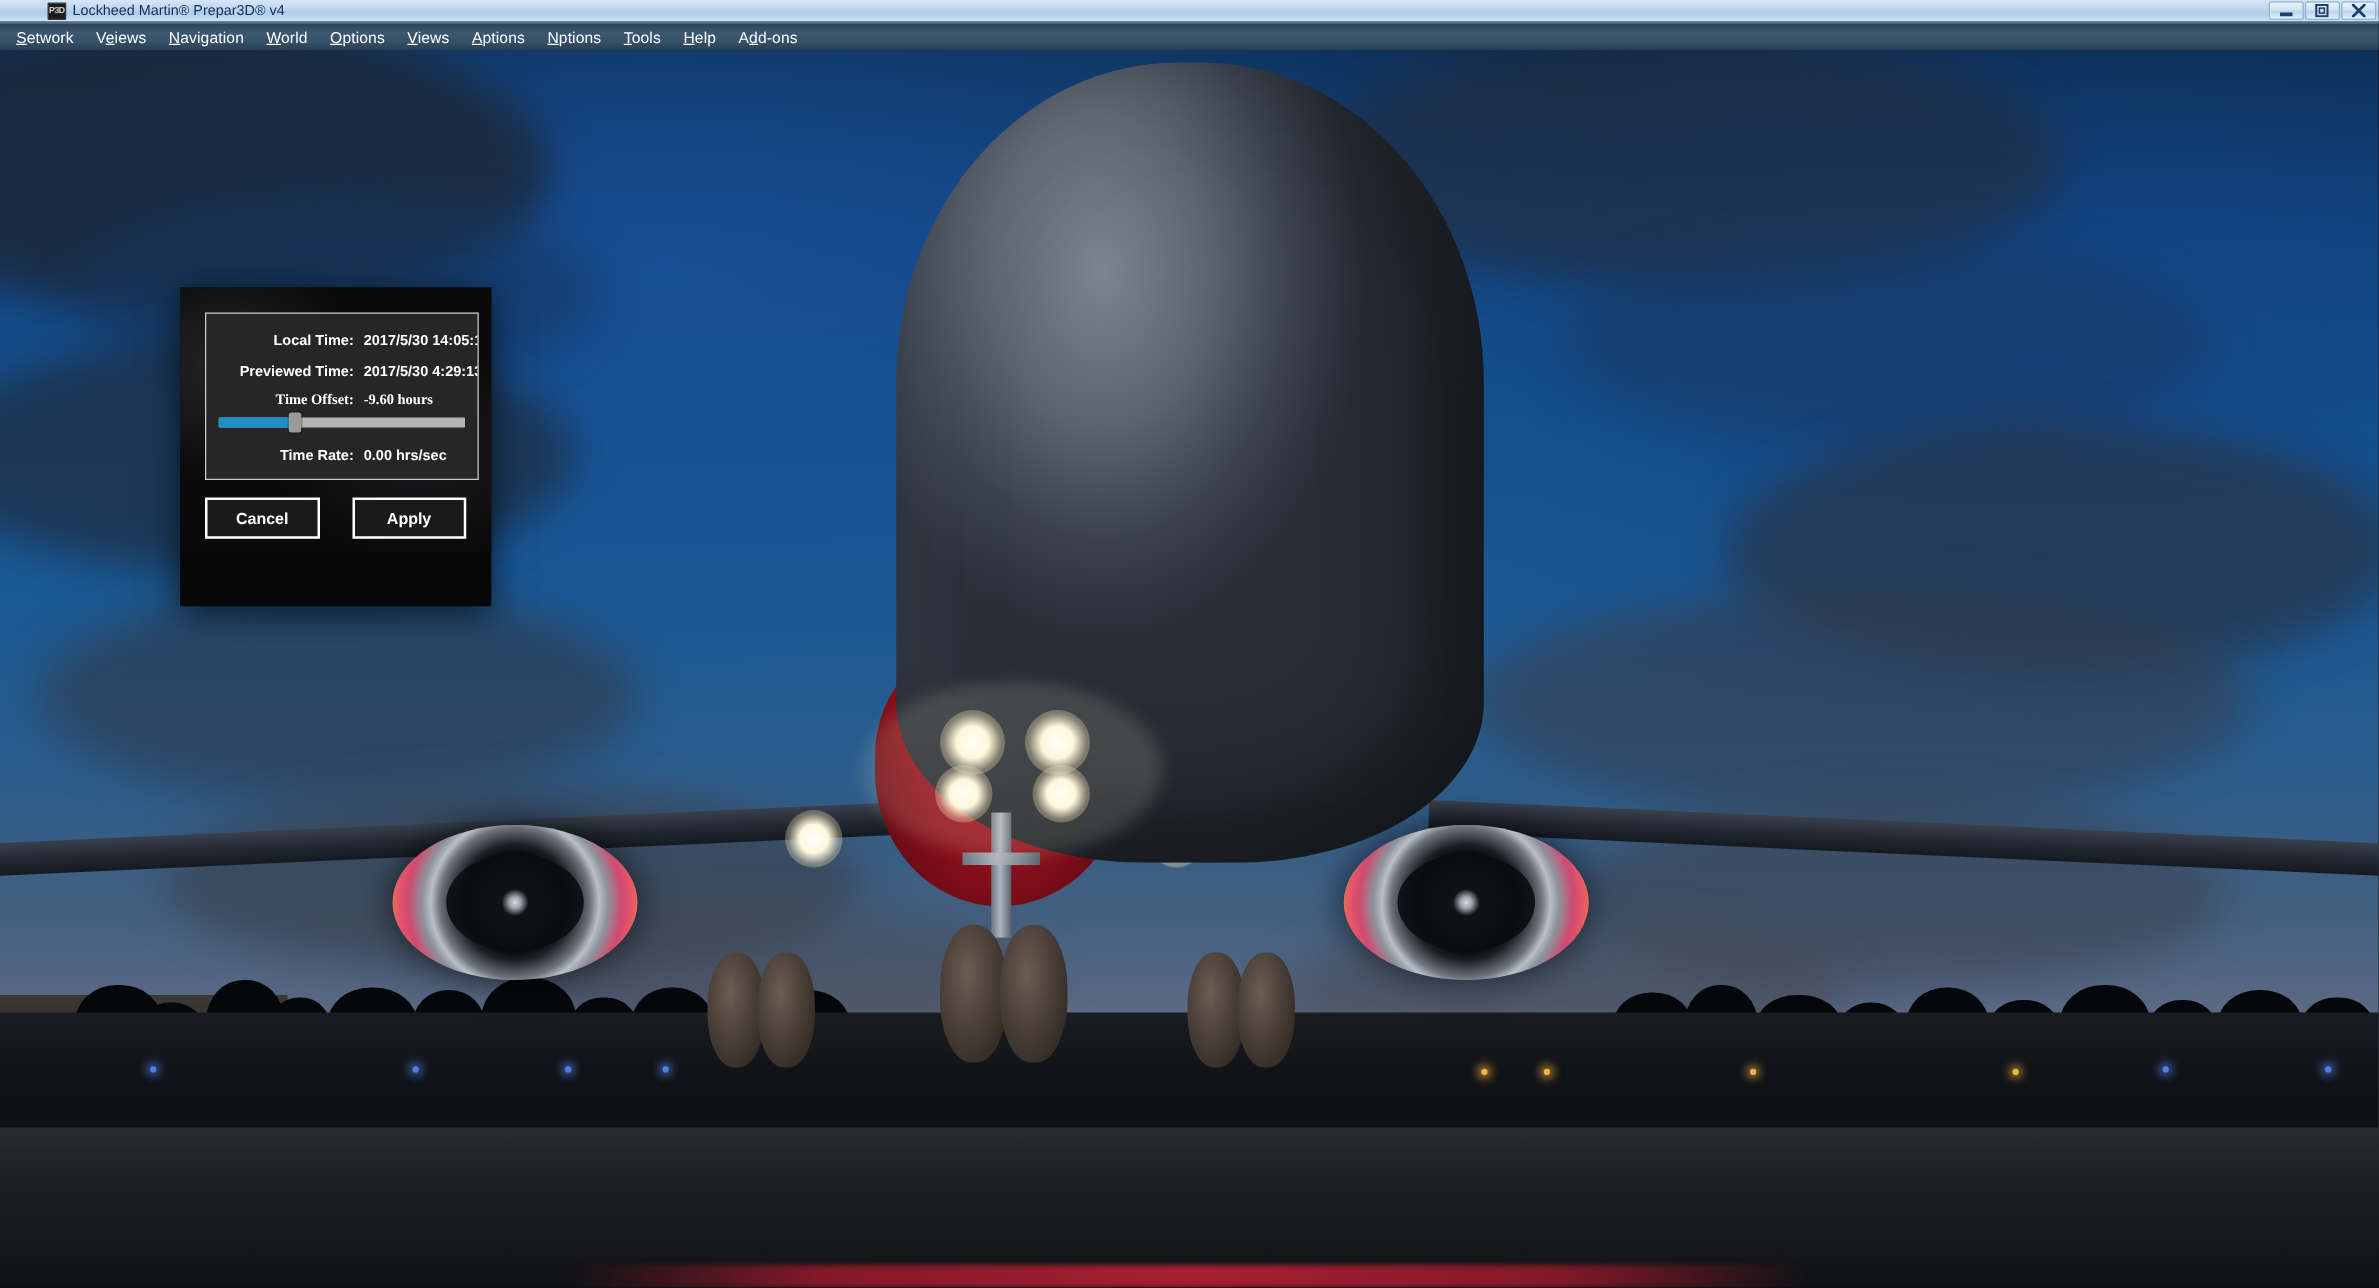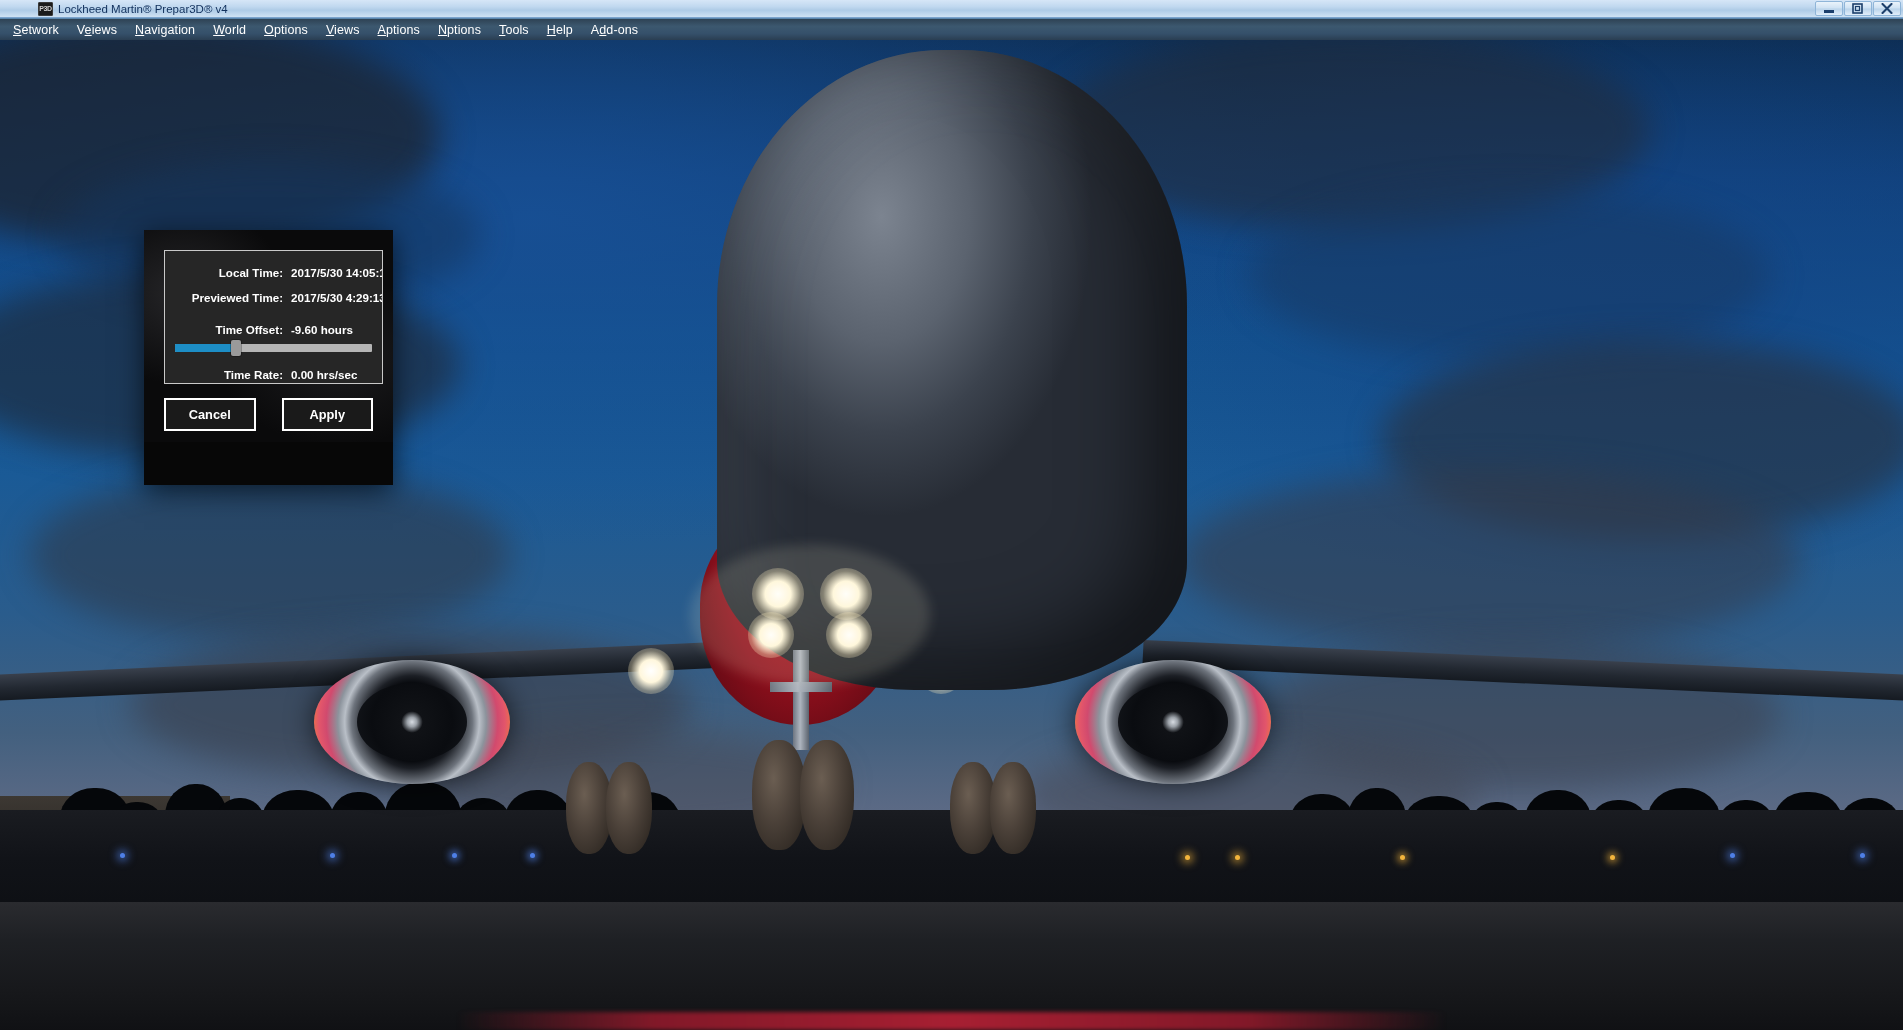--- a/index.html
+++ b/index.html
@@ -151,21 +151,21 @@
     display:flex; align-items:baseline; white-space:nowrap; overflow:hidden;
     padding-left:6px;
   }
   .row-lbl{
     color:#ffffff; font-size:11.6px; font-weight:bold; text-align:right;
     width:112px; flex:0 0 112px;
   }
   .row-val{ color:#ffffff; font-size:11.6px; font-weight:bold; margin-left:8px; }
   .r1{ margin-top:7px; }
   .r2{ margin-top:12px; }
-  .r3{ margin-top:19px; }
+  .r3{ margin-top:9px;font-family:Liberation Serif, serif; }
   .r4{ margin-top:16px; }
 
   .slider{
     position:relative; height:8px; margin:8px 10px 0 10px;
     background:#b5b5b5; border-radius:1px;
   }
   .slider .fill{ position:absolute; left:0; top:0; height:8px; background:#1d8ec6; border-radius:1px; }
   .slider .knob{
     position:absolute; top:-4px; width:10px; height:16px; background:#9a9a9a;
     border-radius:2px; box-shadow:0 0 0 1px rgba(0,0,0,.25);

